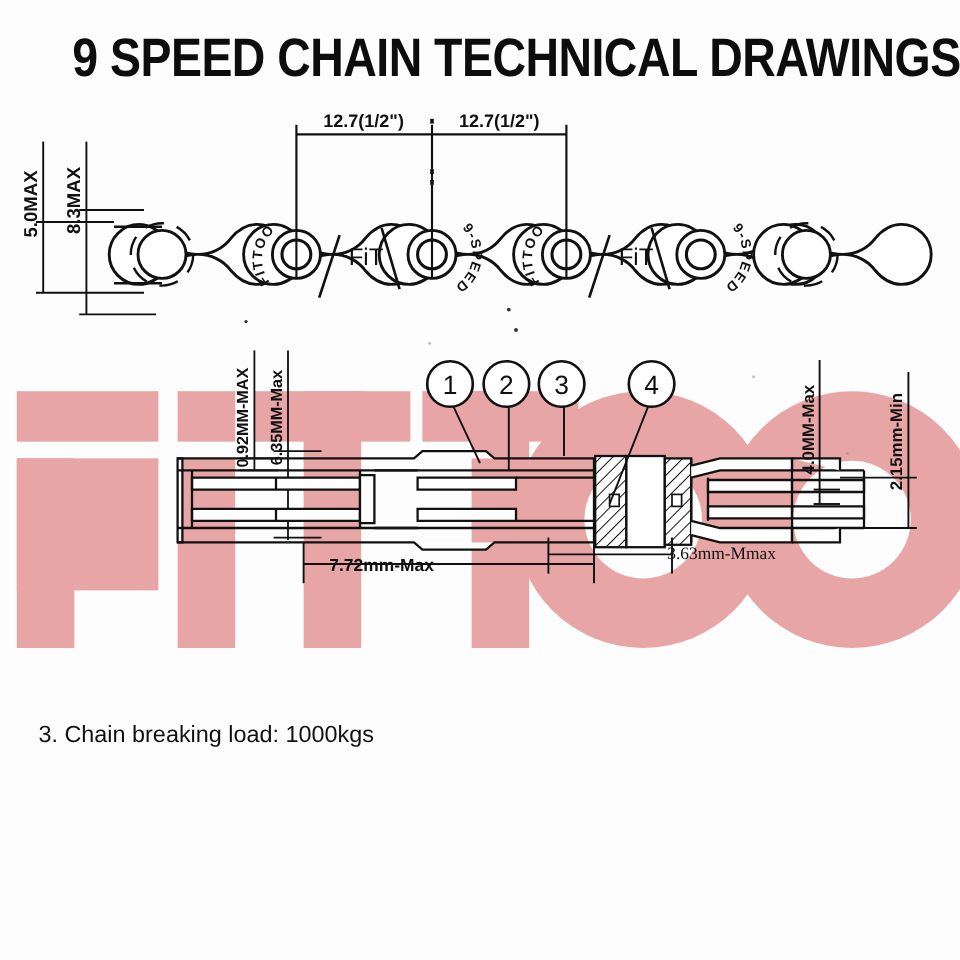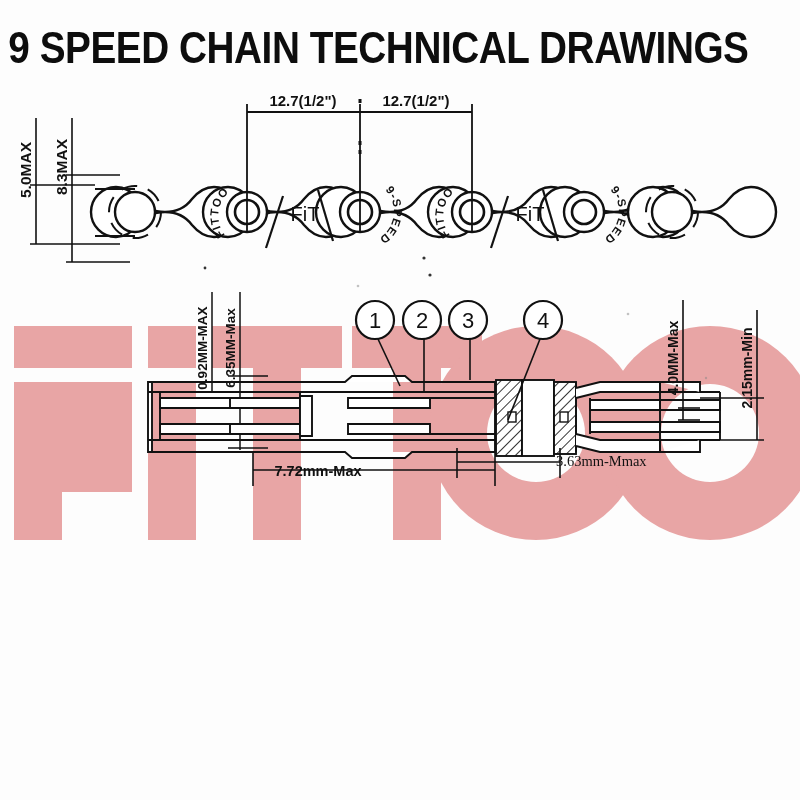--- a/index.html
+++ b/index.html
@@ -26,21 +26,21 @@
 
   
   #title-bar {
     position: absolute;
     left: 0;
     top: 22px;
     width: 756px;
     height: 52px;
     display: flex;
     align-items: center;
-    justify-content: center;
+    justify-content: flex-start;
   }
   #page-title {
     font-family: "Liberation Sans Narrow", "Liberation Sans", sans-serif;
     font-weight: bold;
     font-size: 45px;
     letter-spacing: -0.5px;
     color: #0d0d0d;
     white-space: nowrap;
     transform: scaleX(0.86);
     transform-origin: center center;
@@ -357,15 +357,16 @@
     <text x="752" y="368" transform="rotate(-90 752 368)" font-family="Liberation Sans, sans-serif" font-size="14" font-weight="bold" fill="#111111" text-anchor="middle">2.15mm-Min</text>
 
     <g fill="#888888" opacity="0.5">
       <circle cx="628" cy="314" r="1.3"></circle>
       <circle cx="358" cy="286" r="1.3"></circle>
       <circle cx="706" cy="378" r="1.2"></circle>
     </g>
   </svg>
 
   <div id="spec-list">
+    <div class="spec-item">3. Chain breaking load: 1000kgs</div>
   </div>
 
 </div>
 
 </body></html>

